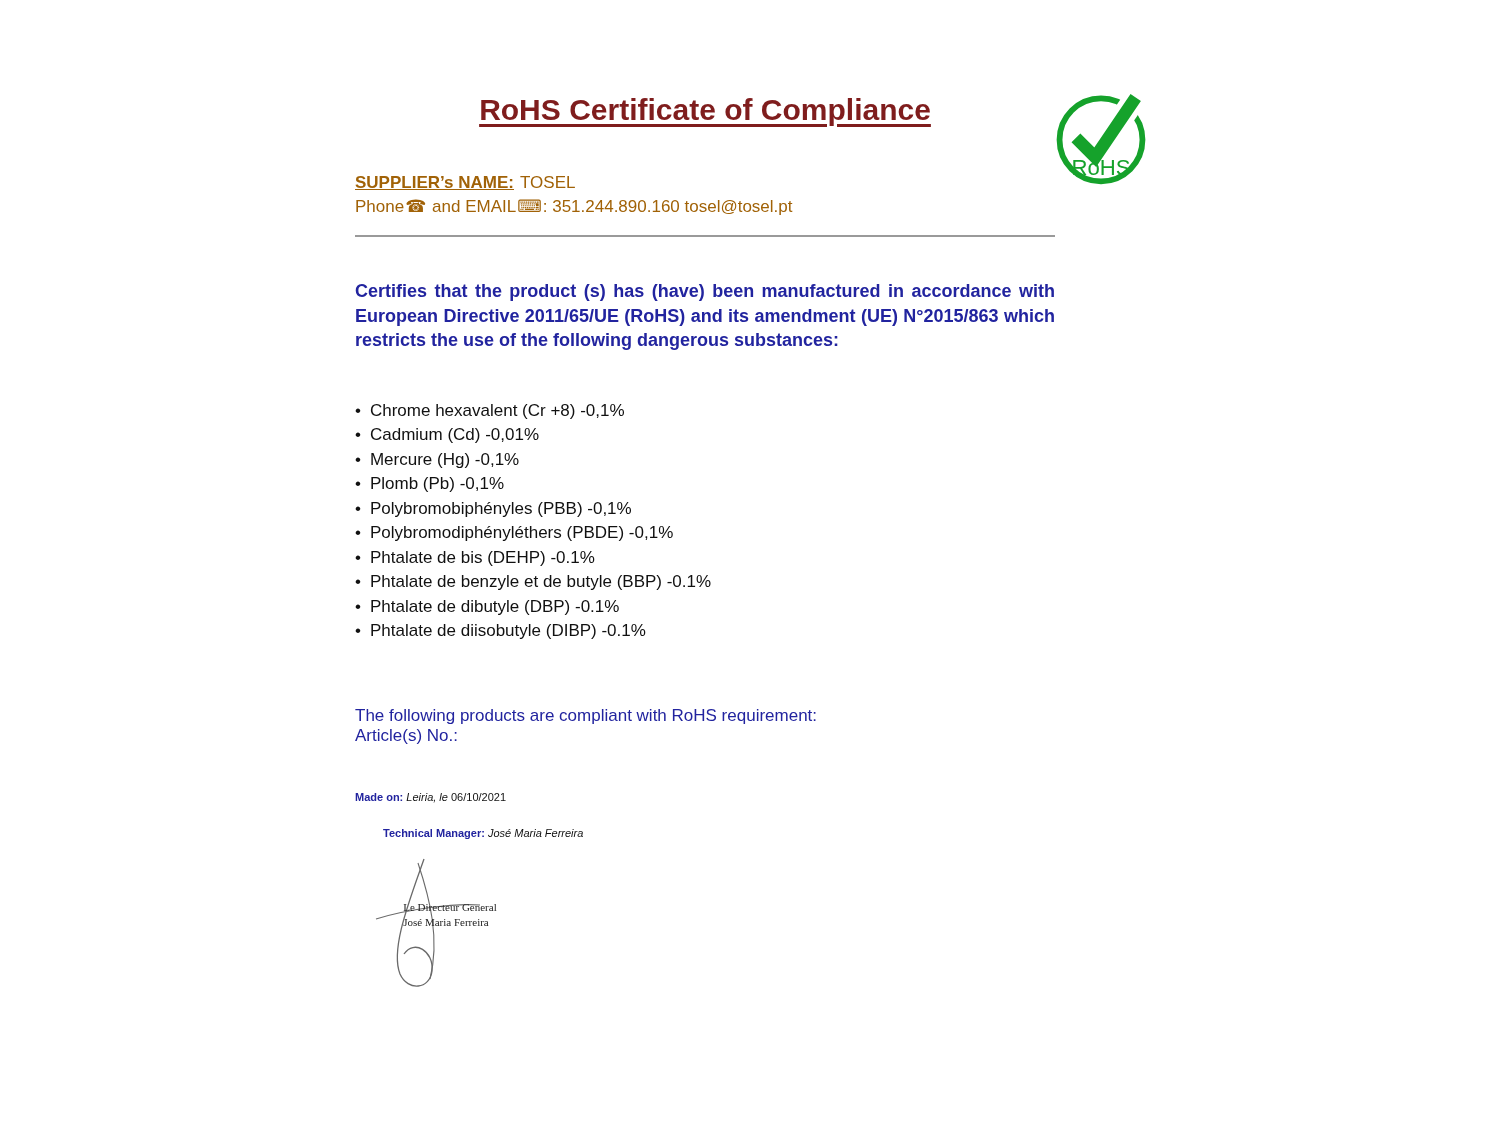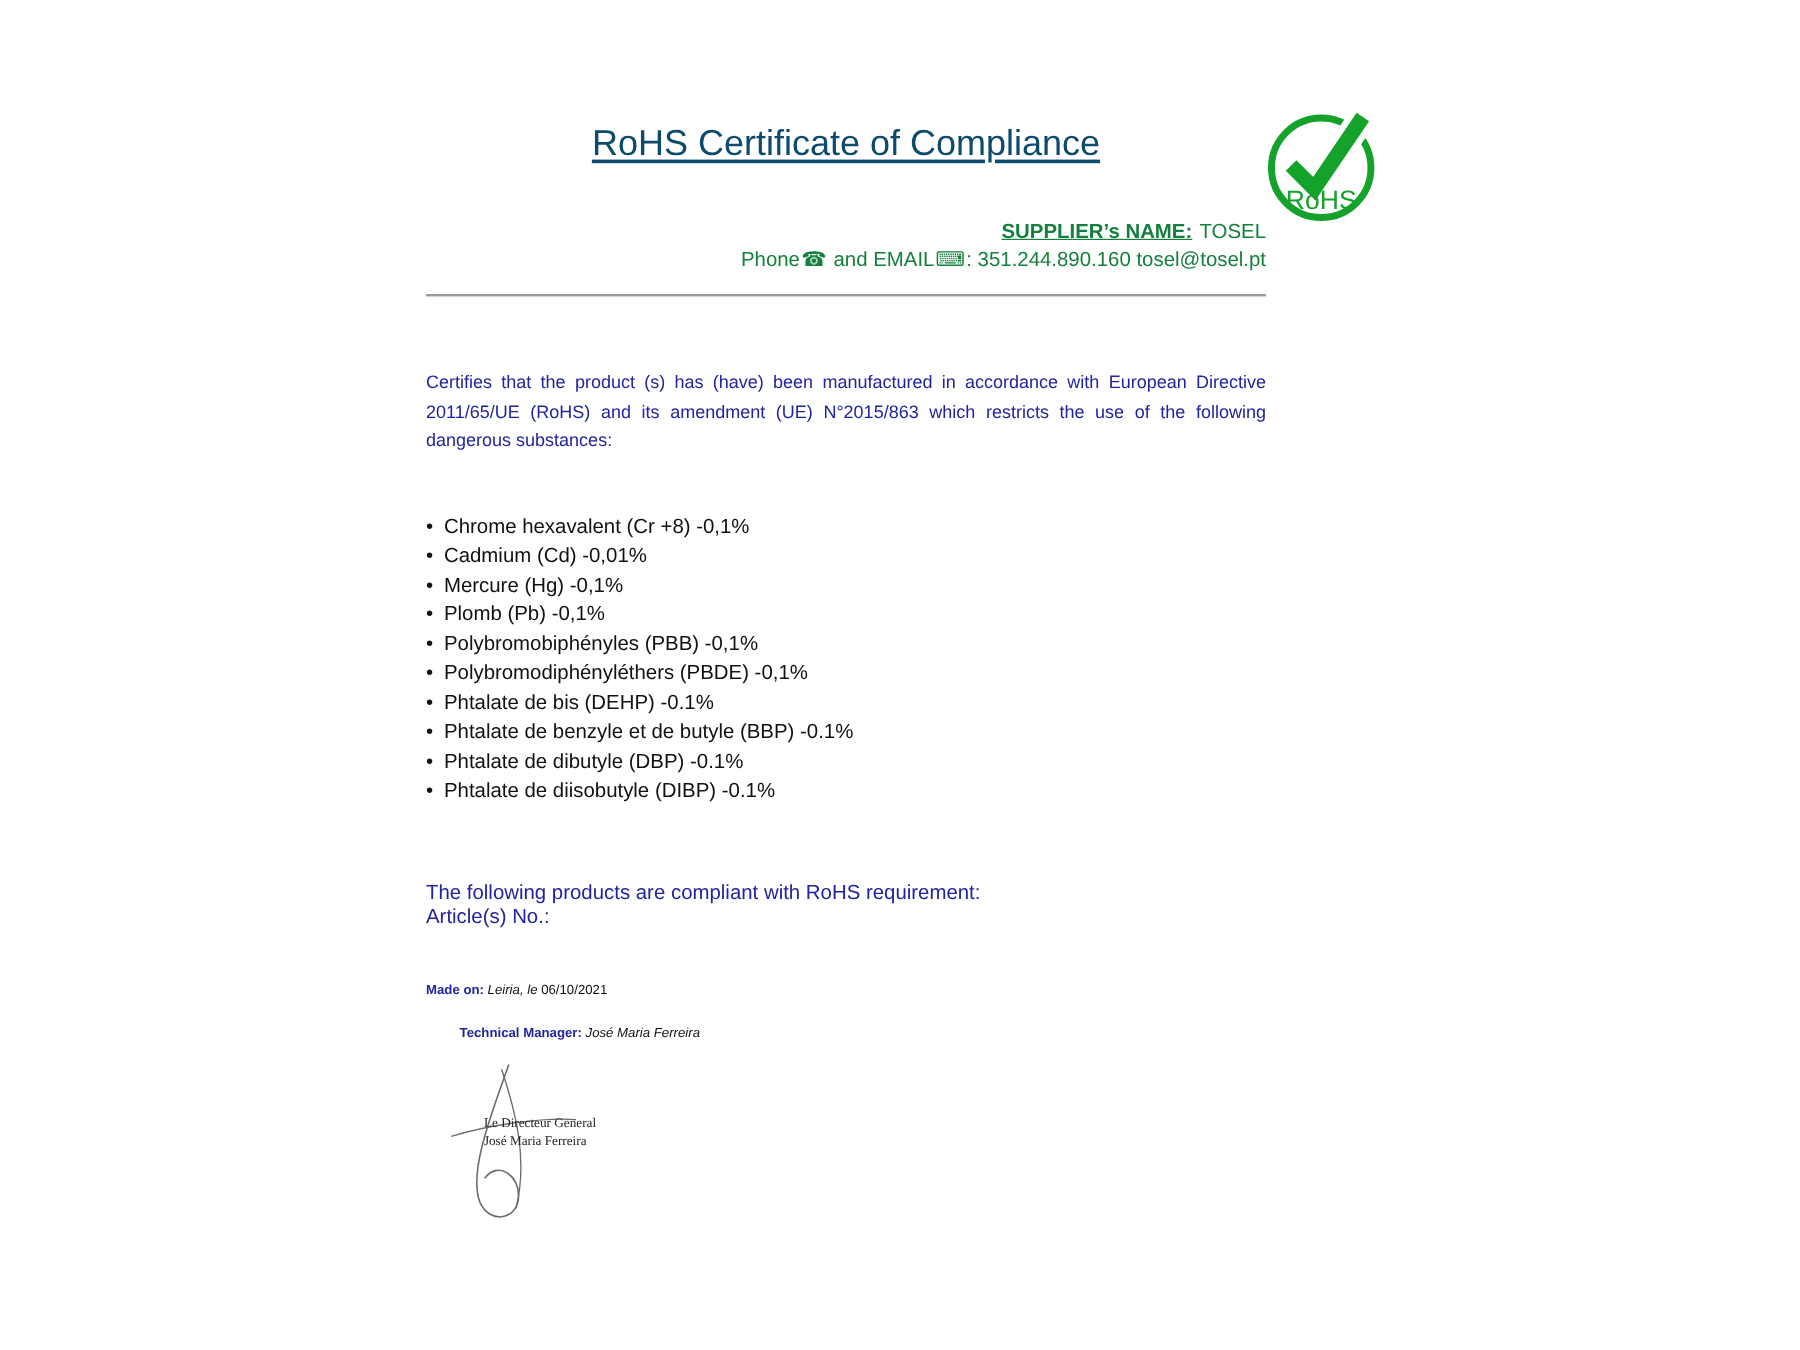--- a/index.html
+++ b/index.html
@@ -4,52 +4,53 @@
 <style>
   * { margin: 0; padding: 0; box-sizing: border-box; }
   html, body { width: 1500px; height: 1125px; background: #ffffff; }
   body { font-family: "Liberation Sans", sans-serif; color: #111; position: relative; overflow: hidden; }
 
   .page { position: absolute; inset: 0; background: #fff; }
 
   .content { position: absolute; left: 355px; top: 85px; width: 700px; }
 
   .title {
-    margin-top: 18px;
+    margin-top: 8px;
     text-align: center;
     font-size: 30px;
-    font-weight: normal;
-    color: #0c4a6e;
+    font-weight: bold;
+    color: #7f1d1d;
     text-decoration: underline;
     text-underline-offset: 4px;
   }
 
-  .supplier { margin-top: 44px; font-size: 17px; line-height: 24px; color: #15803d; text-align: right; }
+  .supplier { margin-top: 44px; font-size: 17px; line-height: 24px; color: #a16207; }
   .supplier .line { white-space: nowrap; }
   .b { font-weight: bold; }
   .u { text-decoration: underline; }
   .i { font-style: italic; }
   .val { margin-left: 6px; }
   .icon { font-size: 17px; margin: 0 1px; }
 
   .rule {
     margin-top: 16px;
     border: none;
     height: 2px;
     background: #9a9a9a;
     width: 700px;
   }
 
   .blue { color: #22249f; }
 
   .cert {
-    margin-top: 60px;
-    font-size: 15px;
+    margin-top: 42px;
+    font-size: 18px;
     line-height: 24.5px;
     text-align: justify;
+    font-weight: bold;
   }
 
   .substances {
     list-style: none;
     margin-top: 46px;
     font-size: 17px;
     line-height: 24.5px;
   }
   .substance::before { content: "•"; margin-right: 9px; }
 

